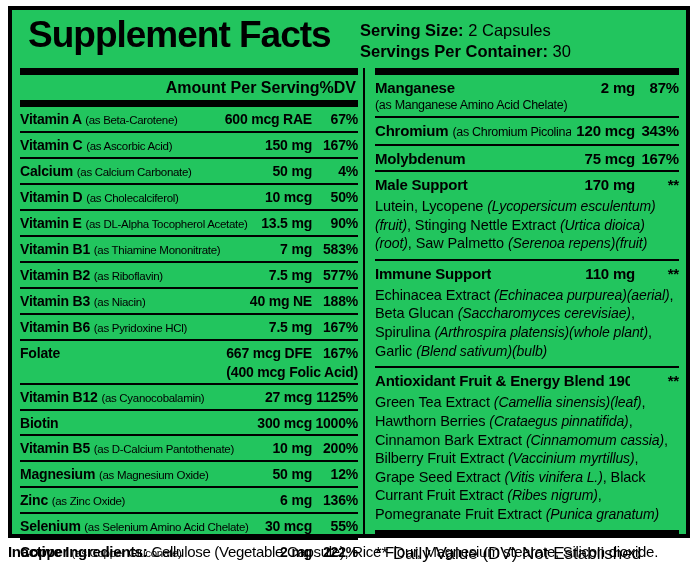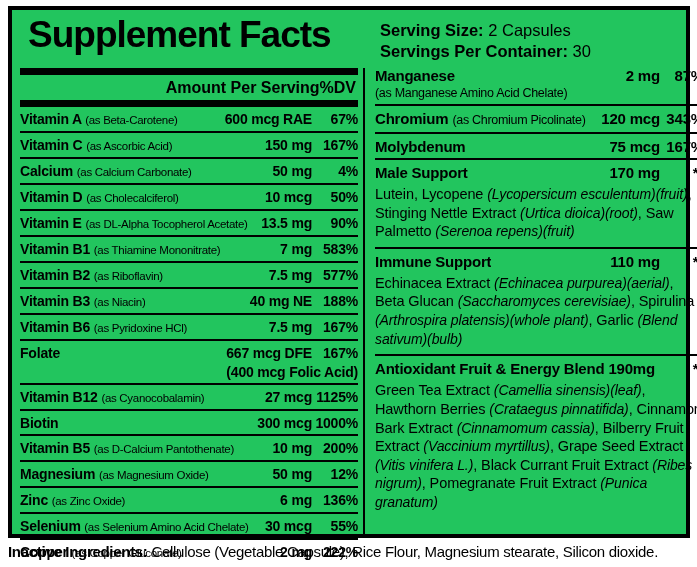--- a/index.html
+++ b/index.html
@@ -8,26 +8,26 @@
     font-family:"Liberation Sans", sans-serif;color:#000;overflow:hidden;
     -webkit-font-smoothing:antialiased;
   }
   .panel{
     position:absolute;left:8px;top:6px;width:682px;height:532px;
     border:4px solid #000;box-sizing:border-box;background:#22c55e;
     display:flex;flex-direction:column;
   }
   .header-row{display:flex;align-items:flex-start;padding:5px 8px 0 16px;flex:none;}
   .title{font-size:37px;font-weight:900;letter-spacing:-1px;line-height:1.1;margin:0;width:332px;flex:none;}
-  .serving-info{font-size:16.5px;line-height:1.3;padding-top:5px;margin-left:20px;white-space:nowrap;}
+  .serving-info{font-size:16.5px;line-height:1.3;padding-top:5px;margin-left:0;white-space:nowrap;}
   .serving-info b{font-weight:700;}
   .columns{flex:1;display:flex;min-height:0;}
   .col-left{width:338px;flex:none;padding:0 5px 0 8px;display:flex;flex-direction:column;min-width:0;}
   .v-divider{width:2px;background:#000;flex:none;margin-top:5px;}
-  .col-right{flex:1;padding:0 7px 0 10px;display:flex;flex-direction:row;min-width:0;}
+  .col-right{flex:1;padding:0 7px 0 10px;display:flex;flex-direction:column;min-width:0;}
   .bar{height:7px;background:#000;flex:none;}
   .bar.top{margin-top:5px;}
   .col-header{display:flex;justify-content:flex-end;align-items:baseline;
     font-weight:700;font-size:16px;padding:4px 2px 3px 0;}
   .entries{display:flex;flex-direction:column;}
   .entry{border-top:2px solid #000;padding:2px 0 1px;}
   .entries .entry:first-child{border-top:none;}
   .line1{display:flex;align-items:baseline;white-space:nowrap;letter-spacing:-0.2px;}
   .col-left .line1{font-size:14px;line-height:20px;}
   .col-right .line1{font-size:15px;line-height:21px;}

